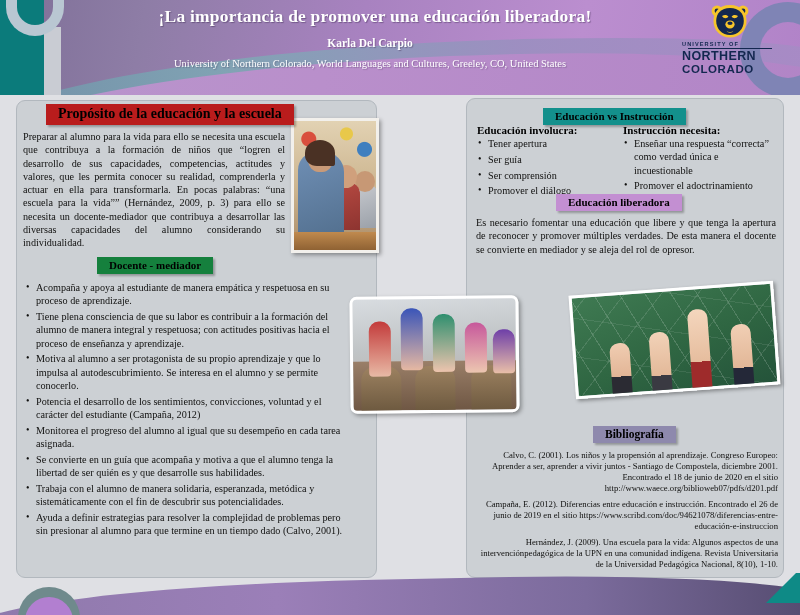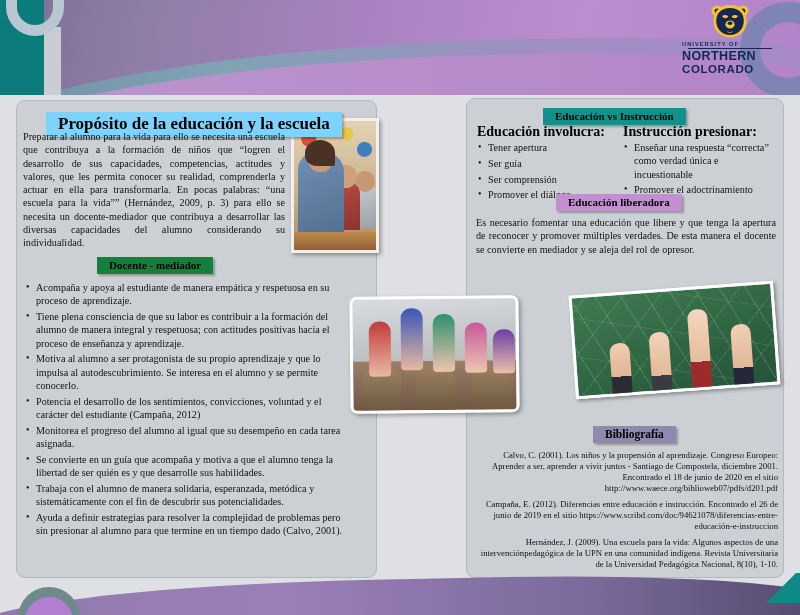--- a/index.html
+++ b/index.html
@@ -120,41 +120,41 @@
   #panel-right { left: 466px; top: 98px;  width: 318px; height: 480px; }
 
   
   .sec-hd {
     display: inline-block;
     font-weight: bold; color: #000;
     text-align: center;
     padding: 2px 12px 3px;
     box-shadow: 1.5px 1.5px 2px rgba(0,0,0,.28);
   }
-  .hd-blue   { background: #7dd3fc; font-size: 17px; margin-top: 8px; }
+  .hd-blue   { background: #b91c1c; font-size: 14px; }
   .hd-gray   { background: #15803d; font-size: 11px; }
   .hd-teal   { background: #13908c; font-size: 11px; margin-top: 8px; }
   .hd-purple { background: #c38fd2; font-size: 11px; }
   .hd-mauve  { background: #8e89ad; font-size: 11.5px; }
 
   
   .body-text {
     font-size: 10.2px; line-height: 1.30; color: #10100f;
     text-align: justify;
   }
   ul.bullets { list-style: none; }
   ul.bullets li {
     font-size: 10.2px; line-height: 1.30; color: #10100f;
     position: relative; padding-left: 11px; margin-bottom: 2.5px;
     text-align: left;
   }
   ul.bullets li:before {
     content: "\2022"; position: absolute; left: 1px; top: -1px; font-size: 10px;
   }
-  .sub-head { font-size: 14px; font-weight: bold; color: #000; margin-bottom: 1px; }
+  .sub-head { font-size: 11px; font-weight: bold; color: #000; margin-bottom: 1px; }
 
   
   #proposito-hd { position: absolute; left: 46px; top: 104px; z-index: 6; }
   #proposito-body { position: absolute; left: 23px; top: 130px; width: 262px; z-index: 6; }
   #docente-hd { position: absolute; left: 97px; top: 255px; z-index: 6; }
   #docente-list { position: absolute; left: 25px; top: 281px; width: 318px; z-index: 6; }
 
   
   #edvsin-hd { position: absolute; left: 543px; top: 100px; z-index: 6; }
   #edvsin-cols {
@@ -307,20 +307,25 @@
 <div id="poster">
 
   <div class="header">
     <div class="hdr-swoosh"></div>
     <div class="hdr-swoosh2"></div>
     <div class="hdr-c-ring"></div>
     <div class="hdr-teal-block"></div>
     <div class="hdr-grayblock"></div>
     <div class="hdr-u-ring"></div>
 
+    <div class="hdr-text">
+      <div class="poster-title">¡La importancia de promover una educación liberadora!</div>
+      <div class="poster-author">Karla Del Carpio</div>
+      <div class="poster-affil">University of Northern Colorado, World Languages and Cultures, Greeley, CO, United States</div>
+    </div>
 
     <div class="unc-logo">
       <svg class="bear" width="40" height="37" viewBox="0 0 40 37">
         <ellipse cx="7" cy="8" rx="5.4" ry="5.4" fill="#f7c52b"></ellipse>
         <ellipse cx="33" cy="8" rx="5.4" ry="5.4" fill="#f7c52b"></ellipse>
         <ellipse cx="7" cy="8" rx="2.4" ry="2.4" fill="#13274f"></ellipse>
         <ellipse cx="33" cy="8" rx="2.4" ry="2.4" fill="#13274f"></ellipse>
         <path d="M20 2 C31 2 36.5 9 36.5 18 C36.5 27.5 29.5 34.5 20 34.5 C10.5 34.5 3.5 27.5 3.5 18 C3.5 9 9 2 20 2 Z" fill="#f7c52b"></path>
         <path d="M20 5 C29 5 33.8 10.5 33.8 18 C33.8 26 27.8 32 20 32 C12.2 32 6.2 26 6.2 18 C6.2 10.5 11 5 20 5 Z" fill="#13274f"></path>
         <path d="M12 13 C14.5 11.4 17.2 11.8 18.4 13.6 C17 15.6 13.6 15.9 12 13 Z" fill="#f7c52b"></path>
@@ -365,21 +370,21 @@
     <div class="col-a">
       <div class="sub-head">Educación involucra:</div>
       <ul class="bullets">
         <li>Tener apertura</li>
         <li>Ser guía</li>
         <li>Ser comprensión</li>
         <li>Promover el diálogo</li>
       </ul>
     </div>
     <div class="col-b">
-      <div class="sub-head">Instrucción presionar:</div>
+      <div class="sub-head">Instrucción necesita:</div>
       <ul class="bullets">
         <li>Enseñar una respuesta “correcta” como verdad única e incuestionable</li>
         <li>Promover el adoctrinamiento</li>
       </ul>
     </div>
   </div>
 
   <div id="liberadora-hd">
     <span class="sec-hd hd-purple">Educación liberadora</span>
   </div>

